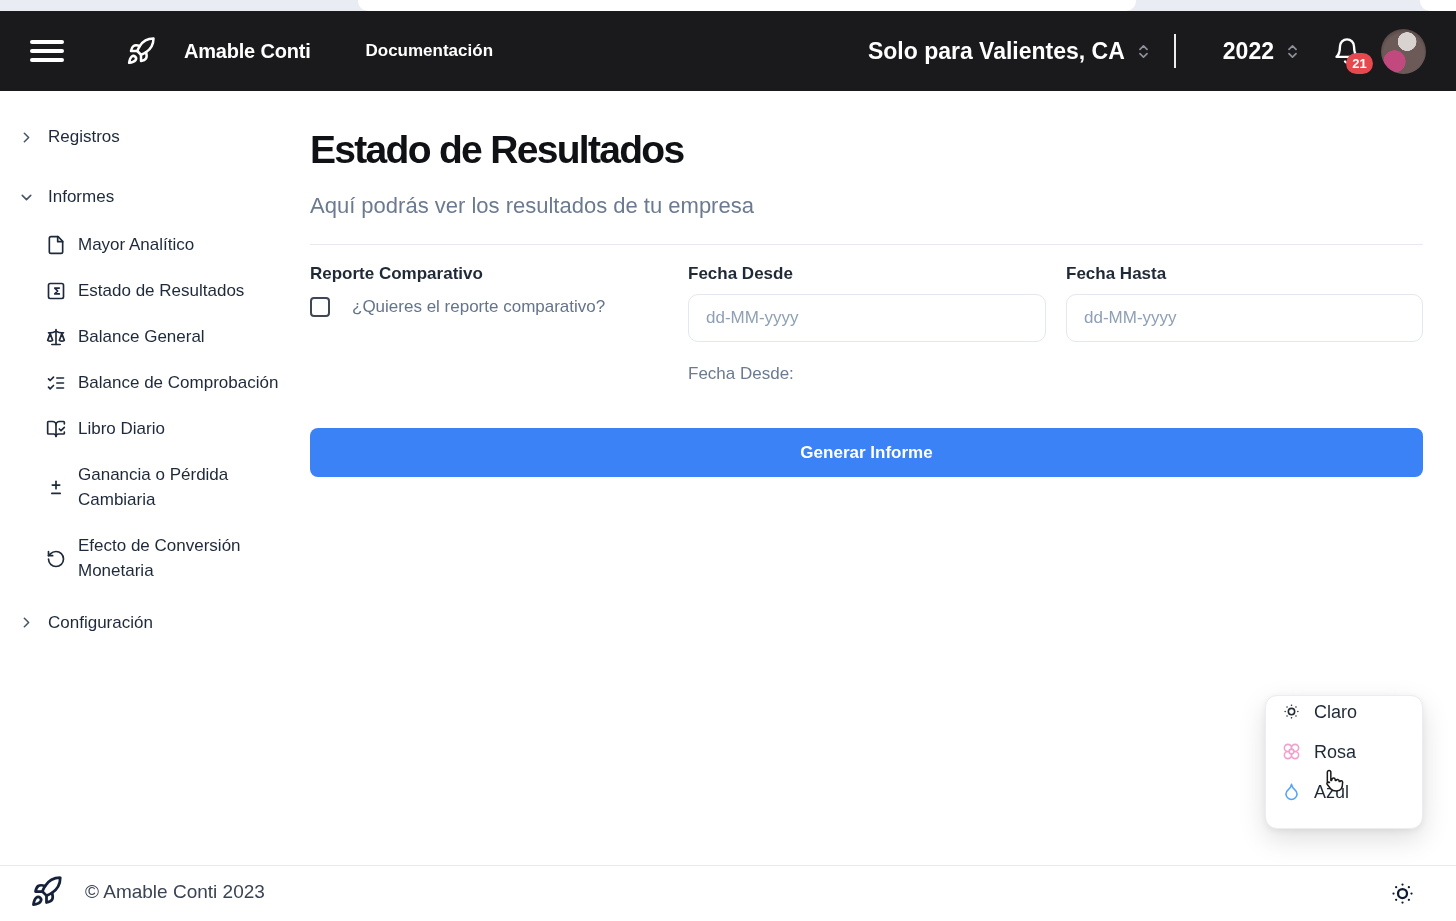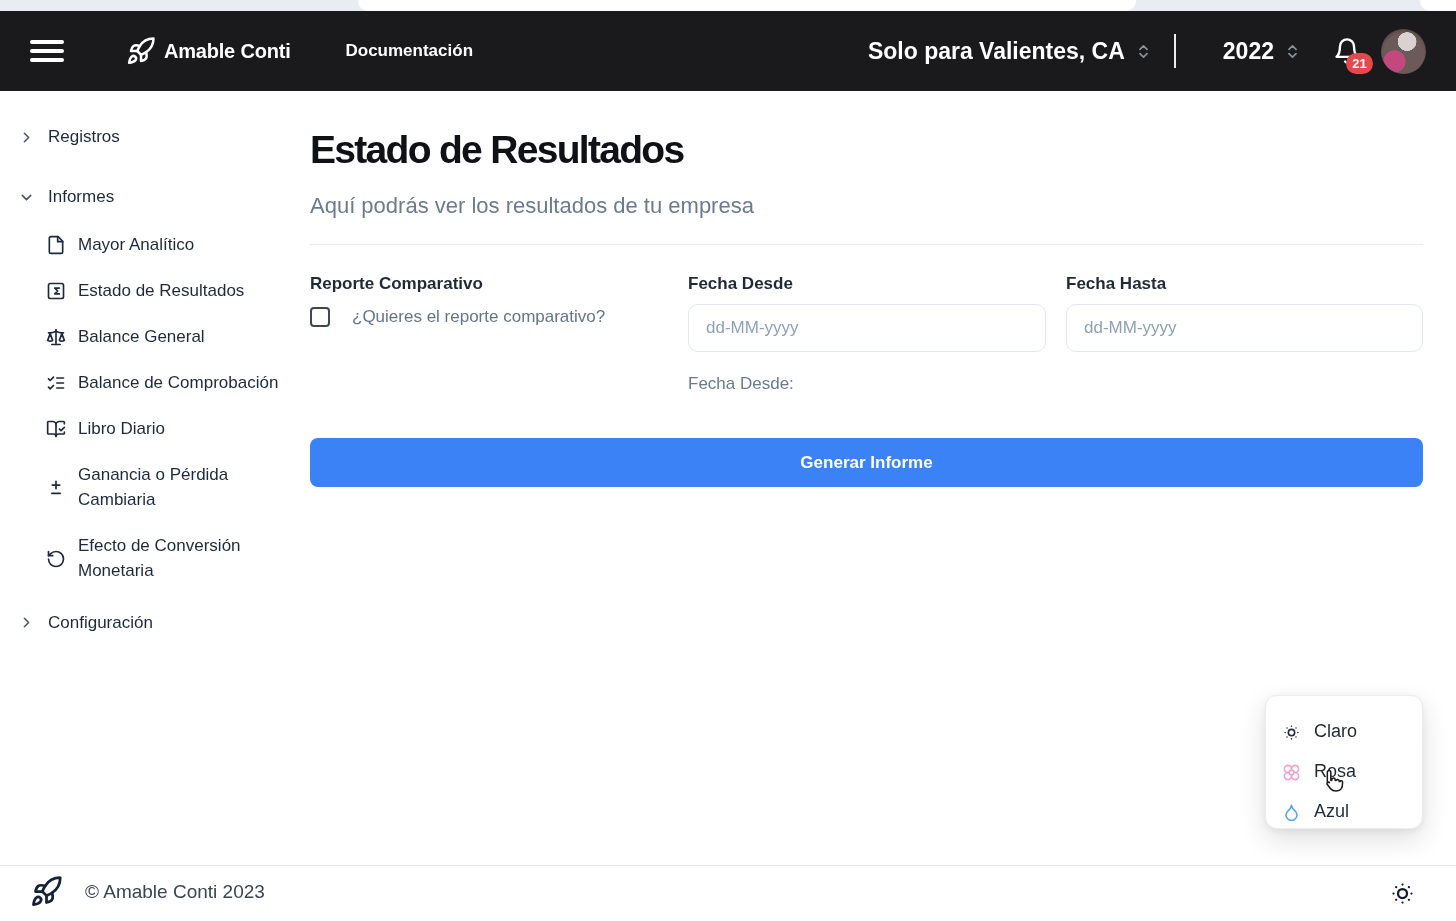--- a/index.html
+++ b/index.html
@@ -16,21 +16,21 @@
   .strip-white-right { position:absolute; left:1420px; top:0; width:36px; height:11px; background:#ffffff; border-radius:0 0 0 10px; }
 
   
   .navbar {
     position:absolute; top:11px; left:0; width:1456px; height:80px;
     background:#1a1a1d; color:#fff; display:flex; align-items:center;
     padding:0 30px;
   }
   .hamburger { width:36px; cursor:pointer; background:none; border:none; }
   .hamburger span { display:block; width:34px; height:3.5px; background:#fff; border-radius:2px; margin:5.5px 0; }
-  .brand { display:flex; align-items:center; gap:8px; margin-left:60px; cursor:pointer; }
+  .brand { display:flex; align-items:center; gap:28px; margin-left:60px; cursor:pointer; }
   .brand-name { font-size:20px; font-weight:700; letter-spacing:-0.2px; color:#fff; }
   .doc-link { margin-left:55px; font-size:17px; font-weight:600; color:#fff; text-decoration:none; }
   .nav-spacer { flex:1; }
   .nav-select { display:flex; align-items:center; gap:10px; cursor:pointer; }
   .nav-select-label { font-size:23px; font-weight:600; color:#fff;margin-left:21px; }
   .nav-divider { width:2px; height:34px; background:rgba(255,255,255,0.92); margin:0 26px 0 22px; }
   .bell-wrap { position:relative; margin-left:32px; cursor:pointer; }
   .badge {
     position:absolute; right:-12px; bottom:-9px; min-width:27px; height:21px;
     background:#e5484d; color:#fff; font-size:13px; font-weight:700;
@@ -55,21 +55,21 @@
   }
   .side-item .label { font-size:17px; color:#1e293b; line-height:1.47; max-width:202px; }
   .side-item svg, .side-section svg { flex-shrink:0; }
   .side-items { margin-top:18px; }
 
   
   .main { position:absolute; left:310px; top:91px; width:1113px; }
   .page-title { margin-top:37px; font-size:39px; font-weight:900; letter-spacing:-1.7px; color:#0f1115; }
   .page-subtitle { margin-top:21px; font-size:22px; color:#6b7a90; font-weight:400; }
   .rule { margin-top:25px; height:1px; background:#e7e9ee; }
-  .form-row { margin-top:29px; display:flex; }
+  .form-row { margin-top:19px; display:flex; }
   .col-comp { width:340px; margin-right:38px; }
   .col-date { width:358px; }
   .col-date + .col-date { margin-left:20px; width:357px; }
   .field-label { font-size:17px; font-weight:600; color:#1f2937; }
   .check-row { margin-top:13px; display:flex; align-items:center; gap:22px; }
   .checkbox {
     appearance:none; -webkit-appearance:none; width:20px; height:20px;
     border:2px solid #3f4754; border-radius:4px; background:#fff; cursor:pointer; flex-shrink:0;
   }
   .check-text { font-size:17px; color:#64748b; }
@@ -87,21 +87,21 @@
   }
 
   
   .theme-menu {
     position:absolute; left:1265px; top:695px; width:158px; z-index:5;
     background:#fff; border:1px solid #ececf1; border-radius:12px;
     box-shadow:0 10px 28px rgba(0,0,0,0.13), 0 2px 6px rgba(0,0,0,0.06);
     padding:6px;
   }
   .theme-item {
-    height:40px; display:flex; align-items:flex-end; gap:13px; padding:0 10px;
+    height:40px; display:flex; align-items:flex-start; gap:13px; padding:0 10px;
     border-radius:4px; cursor:pointer; font-size:18px; color:#1f2937; font-weight:500;
   }
   .theme-item.highlighted { background:#d9d9da; }
   .cursor-pointer { position:absolute; left:1318px; top:767px; z-index:6; pointer-events:none; }
 
   
   .footer {
     position:absolute; top:865px; left:0; width:1456px; height:52px;
     border-top:1px solid #e7e9ee; display:flex; align-items:center; padding:0 30px;
   }

